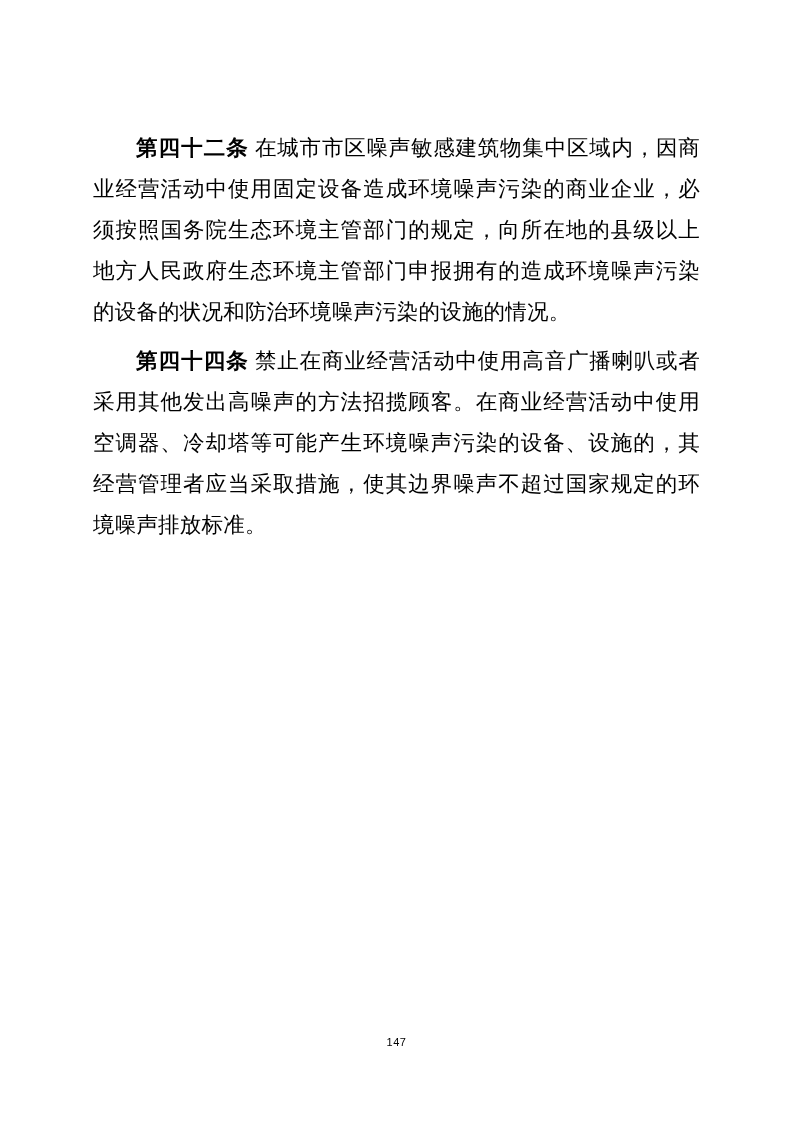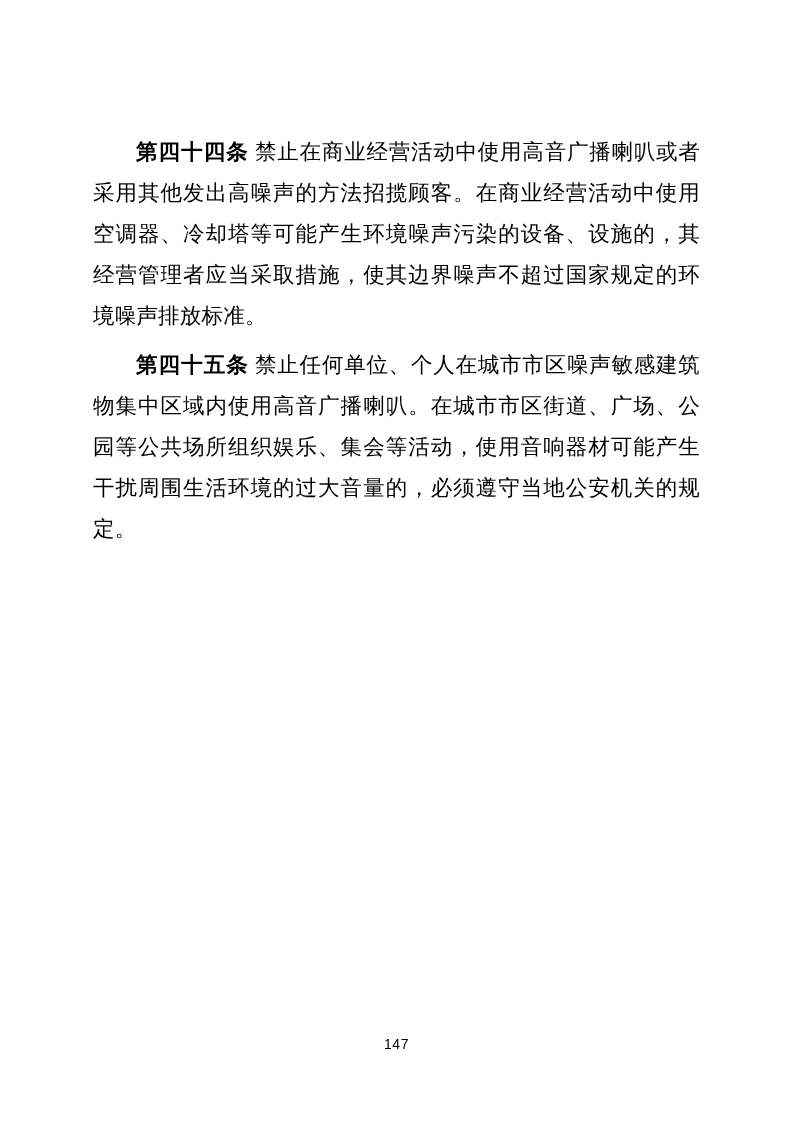--- a/index.html
+++ b/index.html
@@ -49,41 +49,41 @@
   .art-body {
     font-weight: normal;
   }
   .page-number {
     position: absolute;
     left: 0;
     right: 0;
     top: 1036px;
     text-align: center;
     font-family: "Liberation Sans", "DejaVu Sans", sans-serif;
-    font-size: 14px;
+    font-size: 11px;
     color: #000000;
     letter-spacing: 0.5px;
   }
 </style>
 </head>
 <body>
 
 <div class="page">
 
   <div class="content">
 
+    <p class="article">
+      <span class="art-label">第四十二条</span>
+      <span class="art-body">在城市市区噪声敏感建筑物集中区域内，因商业经营活动中使用固定设备造成环境噪声污染的商业企业，必须按照国务院生态环境主管部门的规定，向所在地的县级以上地方人民政府生态环境主管部门申报拥有的造成环境噪声污染的设备的状况和防治环境噪声污染的设施的情况。</span>
+    </p>
 
 
     <p class="article gap-before">
       <span class="art-label">第四十四条</span>
       <span class="art-body">禁止在商业经营活动中使用高音广播喇叭或者采用其他发出高噪声的方法招揽顾客。在商业经营活动中使用空调器、冷却塔等可能产生环境噪声污染的设备、设施的，其经营管理者应当采取措施，使其边界噪声不超过国家规定的环境噪声排放标准。</span>
     </p>
 
-    <p class="article gap-before">
-      <span class="art-label">第四十五条</span>
-      <span class="art-body">禁止任何单位、个人在城市市区噪声敏感建筑物集中区域内使用高音广播喇叭。在城市市区街道、广场、公园等公共场所组织娱乐、集会等活动，使用音响器材可能产生干扰周围生活环境的过大音量的，必须遵守当地公安机关的规定。</span>
-    </p>
 
   </div>
 
   <div class="page-number">147</div>
 
 </div>
 
 </body></html>

